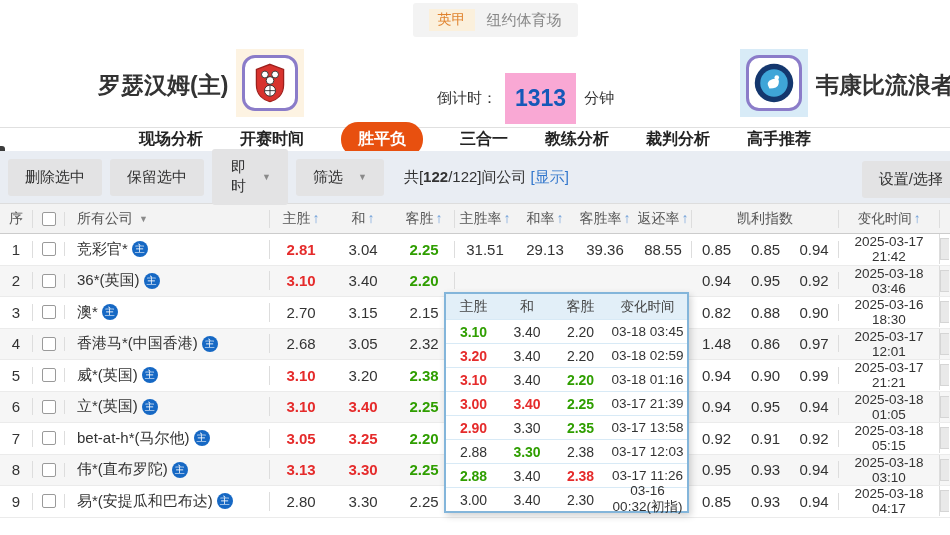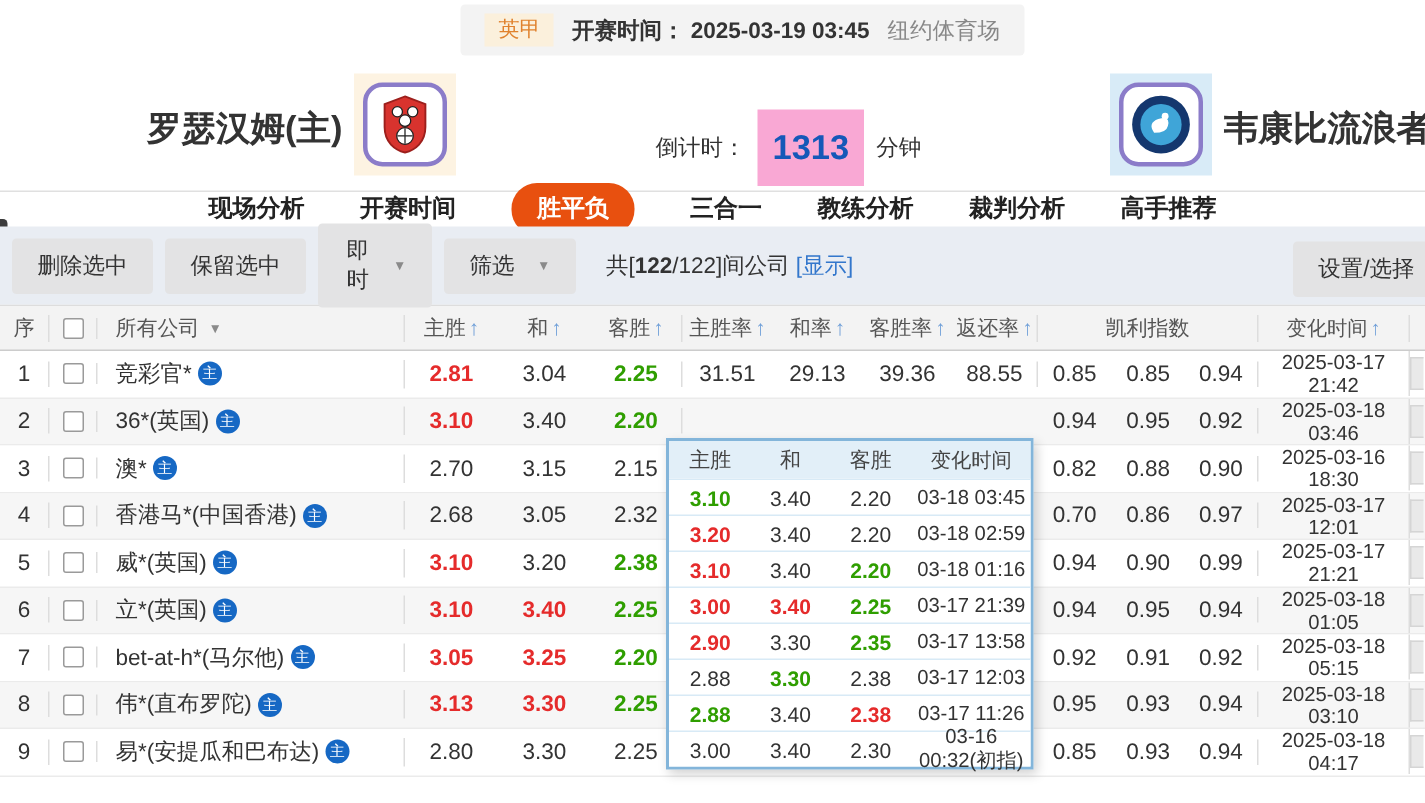--- a/index.html
+++ b/index.html
@@ -69,21 +69,20 @@
   .prow{display:flex;height:24px;align-items:center;border-top:1px solid #d8eaf6;font-size:14px;background:#fff}
   .p1{width:55px;text-align:center}.p2{width:52px;text-align:center}
   .p3{width:55px;text-align:center}.p4{width:79px;text-align:center;font-size:13.5px}
 </style>
 </head>
 <body>
 
 <div class="topbar">
   <div class="pill">
     <span class="league">英甲</span>
-    <span class="kick">开赛时间： 2025-03-19 03:45</span>
     <span class="venue">纽约体育场</span>
   </div>
 </div>
 
 <div class="teambar">
   <div class="team-name home-name">罗瑟汉姆(主)</div>
   <div class="badge home-badge">
     <div class="inner">
       <svg width="34" height="42" viewBox="0 0 40 48">
         <path d="M20 2 L36 8 V26 C36 38 28 44 20 46 C12 44 4 38 4 26 V8 Z" fill="#d8332e" stroke="#9c1f1c" stroke-width="1.5"></path>
@@ -242,21 +241,21 @@
         <div class="">香港马*(中国香港)</div>
         <div class="micon">主</div>
       </div>
       <div class="cell c-odd ">2.68</div>
       <div class="cell c-odd ">3.05</div>
       <div class="cell c-odd3 br ">2.32</div>
       <div class="cell c-rate"></div>
       <div class="cell c-rate"></div>
       <div class="cell c-rate"></div>
       <div class="cell c-ret br"></div>
-      <div class="cell c-k">0.70</div>
+      <div class="cell c-k">1.48</div>
       <div class="cell c-k">0.86</div>
       <div class="cell c-k br">0.97</div>
       <div class="cell c-time br">2025-03-17 12:01</div>
       <div class="cell c-x">
         <div class="xbtn"></div>
       </div>
     </div>
     <div class="trow">
       <div class="cell c-seq br">5</div>
       <div class="cell c-chk br">

